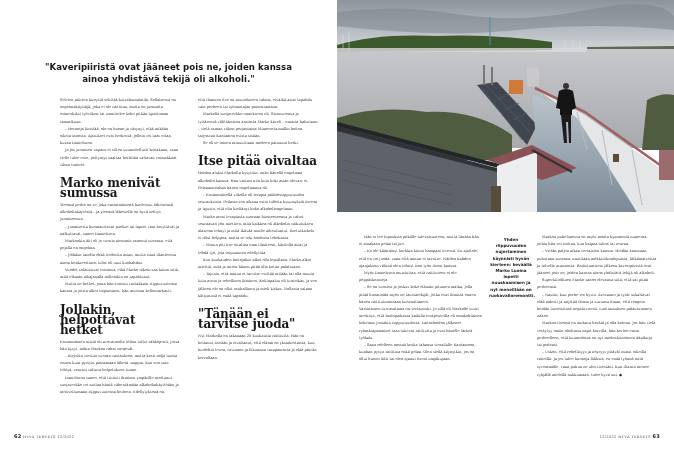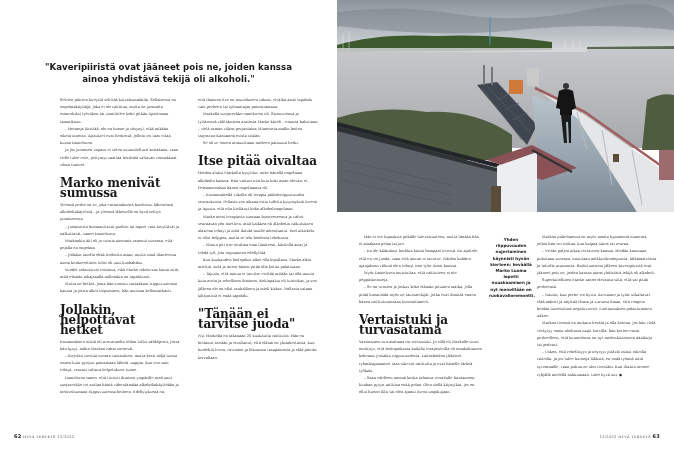--- a/index.html
+++ b/index.html
@@ -185,21 +185,20 @@
         <path d="M195 150 L235 172" stroke="#333" stroke-width="2"></path>
         <rect x="322" y="150" width="15" height="30" fill="#9b6b6e"></rect>
       </svg>
     </div>
 
     <div class="col r-col1">
       <p>Hän ei tee lupauksia pitkälle tulevaisuuteen, mutta tänään hän ei ainakaan pelaa tai juo.</p>
       <p>– En ole kääntänyt korkkia kiinni hampaat irvessä. En ajattele, että en voi juoda, vaan että minun ei tarvitse. Näiden kahden ajanjakson välissä olen tehnyt ison työn itseni kanssa.</p>
       <p>Myös Danielsson muistuttaa, että raittiuteen ei ole pöppäskonsteja.</p>
       <p>– Se on vuosien ja joskus koko elämän pituinen matka, jolla pitää huomioida myös ne taustatekijät, jotka ovat ihmistä ennen hänen raittiutumistaan kuormittaneet.</p>
-      <h2>Vertaistuki ja turvasatama</h2>
       <p class="noindent">Varsinainen turvasatama on vertaistuki. Jo sillä oli Markolle suuri merkitys, että hoitopaikassa kaikilla terapeuteilla oli omakohtainen kokemus jostakin riippuvuudesta. Laitoshoidon jälkeiset ryhmätapaamiset taas tukevat raittiutta ja ovat hänelle tärkeä työkalu.</p>
       <p>– Saan edelleen mennä koska tahansa vierailulle Kantamoon, kunhan pysyn raittiina enkä pelaa. Olen siellä käynytkin, jos on ollut huono fiilis tai olen ajanut itseni umpikujaan.</p>
     </div>
 
     <div class="caption">Yhden riippuvuuden nujertaminen käynnisti hyvän kierteen: keväällä Marko Luoma lopetti nuuskaamisen ja nyt meneillään on ruokavalioremontti.</div>
 
     <div class="col r-col2">
       <p>Markon puhelimessa on myös monta kymmentä numeroa, joihin hän voi soittaa, kun kaipaa tukea tai seuraa.</p>
       <p>– Vietän paljon aikaa vertaisten kanssa. Heidän kanssaan puhutaan suoraan, nautitaan mökkiviikonlopuista, lätkämatseista ja talvella avannosta. Raitistumiseni jälkeen kaveripiiristä ovat jääneet pois ne, joiden kanssa ainoa yhdistävä tekijä oli alkoholi.</p>
       <p>Superkiitollinen Marko sanoo olevansa siitä, että sai pitää perheensä.</p>

